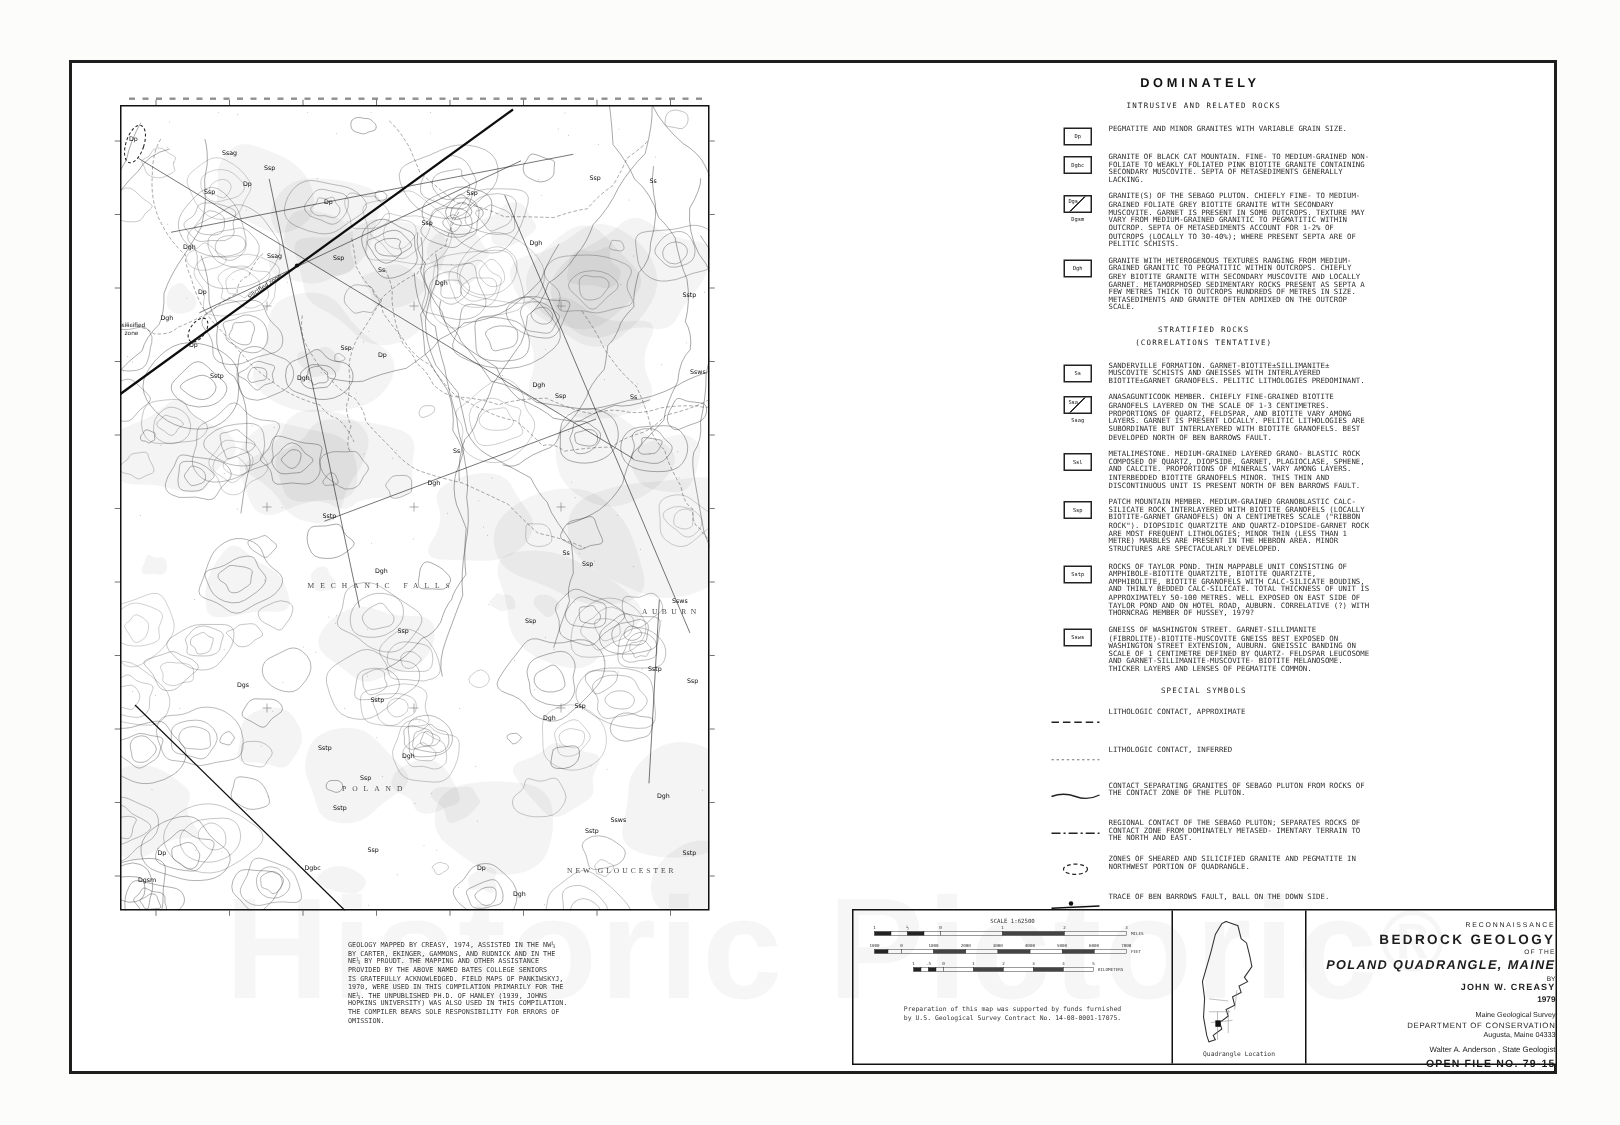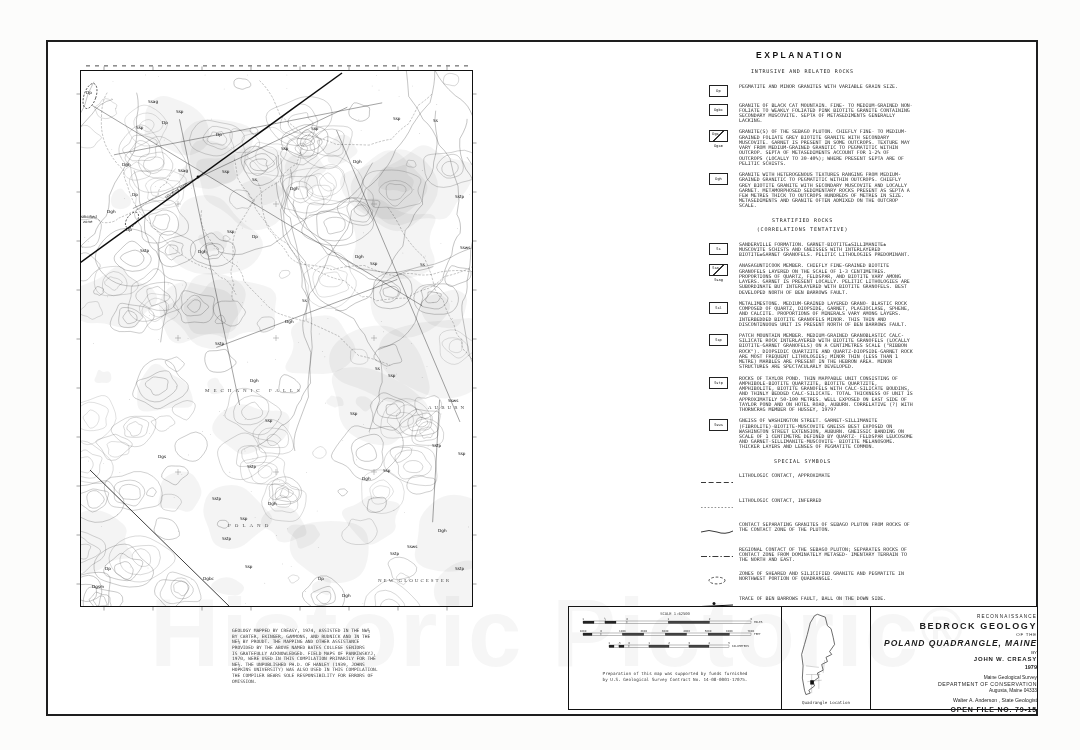--- a/index.html
+++ b/index.html
@@ -673,21 +673,21 @@
       <rect x="339" y="-5" width="4" height="1.6" fill="#333" opacity="0.55"></rect>
       <rect x="348" y="-5" width="4" height="1.6" fill="#333" opacity="0.55"></rect>
       <rect x="357" y="-5" width="4" height="1.6" fill="#333" opacity="0.55"></rect>
       <rect x="366" y="-5" width="4" height="1.6" fill="#333" opacity="0.55"></rect>
       <rect x="375" y="-5" width="4" height="1.6" fill="#333" opacity="0.55"></rect>
       <rect x="384" y="-5" width="4" height="1.6" fill="#333" opacity="0.55"></rect>
     </svg>
 </div>
 
 <div class="exp-col">
-  <div class="exp-title">EXPLANATION</div>
+  <div class="exp-title">DOMINATELY</div>
   <div id="exp-entries">
       <div class="exp-h">INTRUSIVE AND RELATED ROCKS</div>
       <div class="exp-entry">
         <div class="exp-boxcol">
           <div class="unit-box">
             <span>Dp</span>
           </div>
         </div>
         <div class="exp-text">PEGMATITE AND MINOR GRANITES WITH VARIABLE GRAIN SIZE.</div>
       </div>

